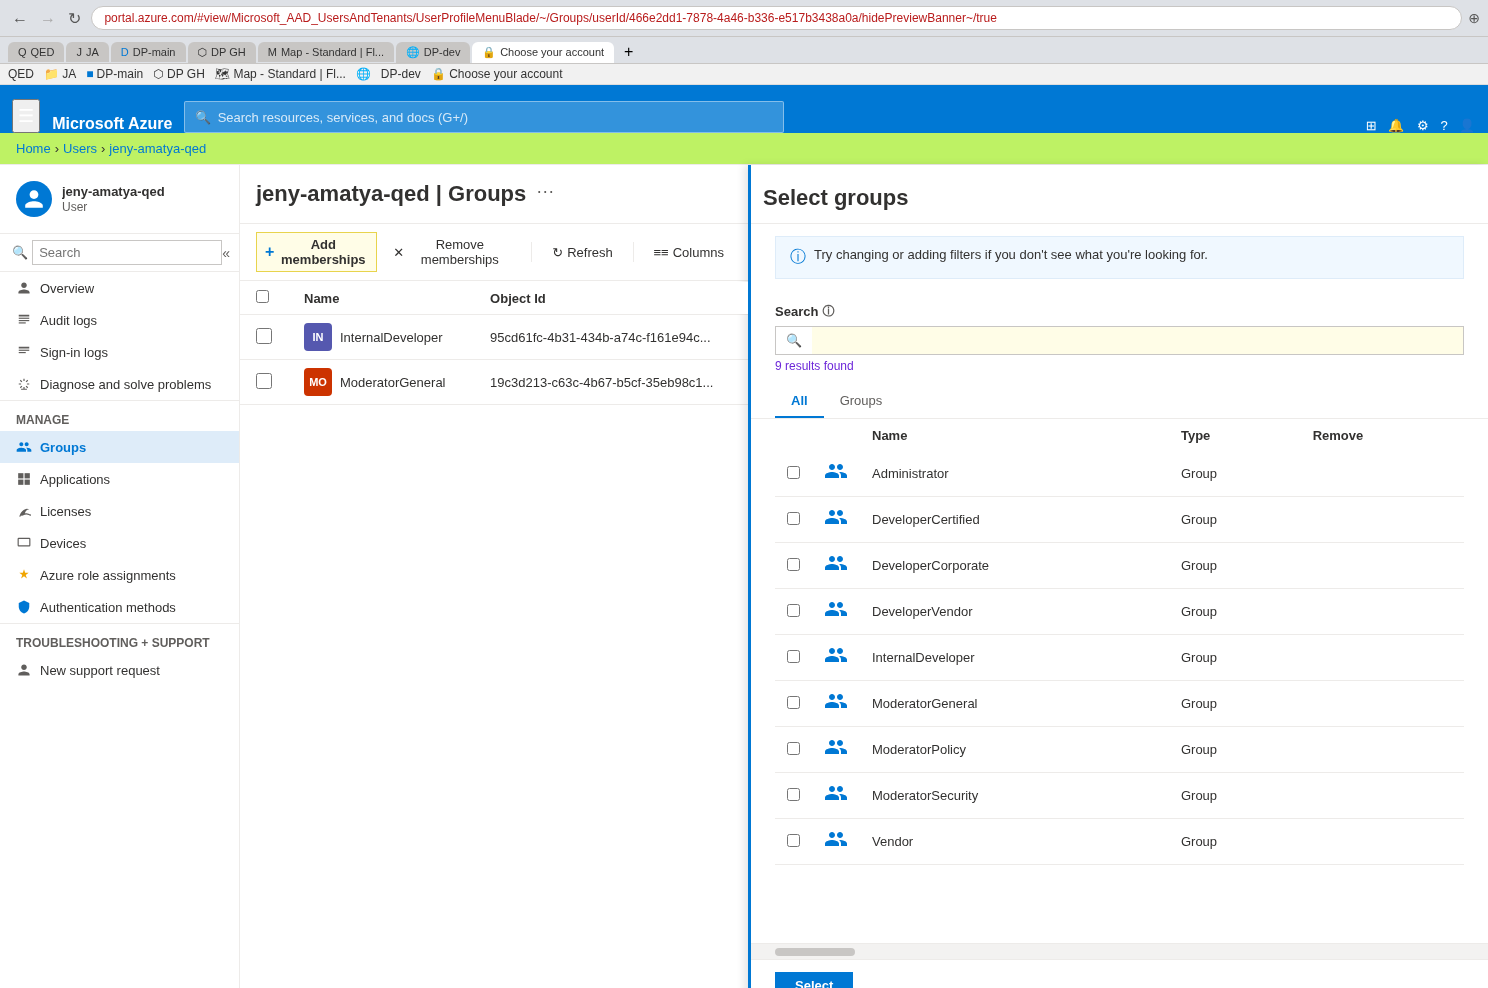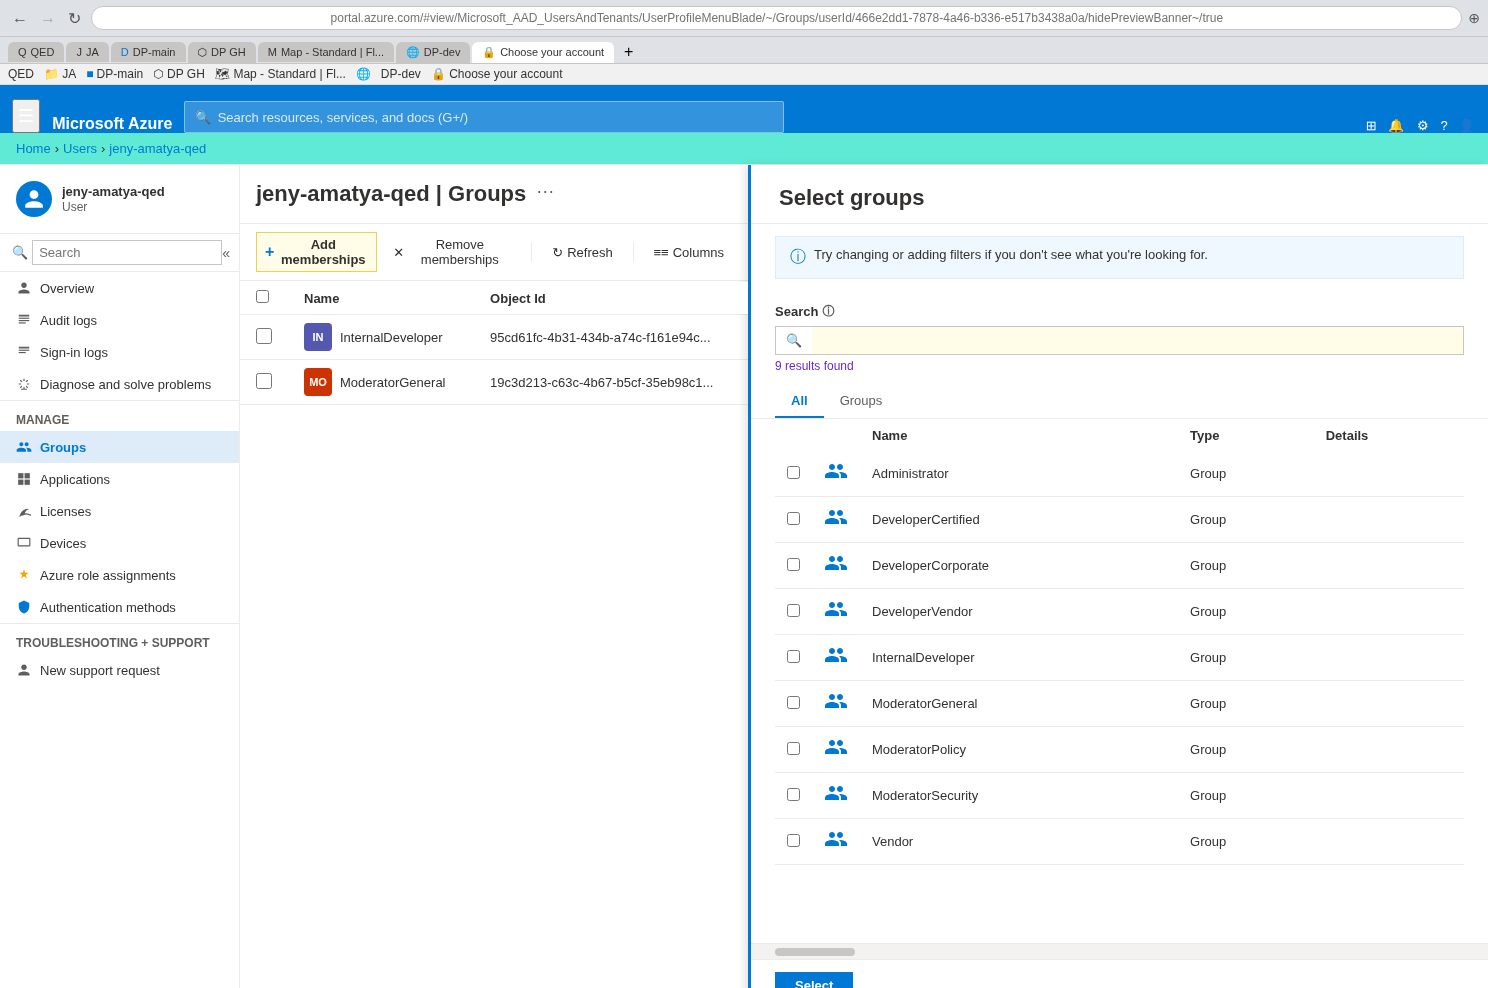--- a/index.html
+++ b/index.html
@@ -3,40 +3,40 @@
   <meta charset="utf-8">
   <style>
     * { box-sizing: border-box; margin: 0; padding: 0; }
     body { font-family: 'Segoe UI', Arial, sans-serif; font-size: 13px; background: #f3f2f1; color: #323130; }
 
     
     .browser-chrome { background: #dee1e6; padding: 6px 8px; display: flex; align-items: center; gap: 6px; border-bottom: 1px solid #c8c6c4; }
     .browser-nav { display: flex; gap: 4px; align-items: center; }
     .browser-nav button { background: none; border: none; cursor: pointer; font-size: 16px; color: #555; padding: 2px 4px; }
     .browser-nav button:disabled { color: #aaa; }
-    .address-bar { flex: 1; background: white; border: 1px solid #c8c6c4; border-radius: 20px; padding: 4px 12px; font-size: 12px; color: #737373; text-align: center; }
+    .address-bar { flex: 1; background: white; border: 1px solid #c8c6c4; border-radius: 20px; padding: 4px 12px; font-size: 12px; color: #b91c1c; }
     .browser-tabs { background: #dee1e6; display: flex; align-items: center; padding: 4px 8px 0; gap: 2px; border-bottom: 1px solid #c8c6c4; }
     .browser-tab { background: #c8c6c4; border-radius: 6px 6px 0 0; padding: 4px 10px; font-size: 11px; color: #333; cursor: pointer; display: flex; align-items: center; gap: 4px; }
     .browser-tab.active { background: white; }
     .browser-bookmarks { background: #f1f1f1; padding: 3px 8px; display: flex; align-items: center; gap: 10px; font-size: 12px; color: #333; border-bottom: 1px solid #ddd; }
     .bookmark-item { cursor: pointer; display: flex; align-items: center; gap: 3px; }
 
     
     .azure-topnav { background: #0078d4; height: 48px; display: flex; align-items: flex-end; padding: 0 12px; gap: 12px; }
     .hamburger { color: white; font-size: 18px; cursor: pointer; padding: 4px; }
     .azure-logo { color: white; font-weight: 600; font-size: 16px; }
     .azure-search { flex: 1; max-width: 600px; background: rgba(255,255,255,0.2); border: 1px solid rgba(255,255,255,0.4); border-radius: 2px; display: flex; align-items: center; padding: 0 10px; height: 32px; }
     .azure-search input { background: none; border: none; outline: none; color: white; font-size: 13px; flex: 1; }
     .azure-search input::placeholder { color: rgba(255,255,255,0.8); }
     .azure-search-icon { color: rgba(255,255,255,0.8); margin-right: 6px; }
     .azure-right { margin-left: auto; display: flex; align-items: center; gap: 12px; color: white; }
     .azure-right span { cursor: pointer; font-size: 13px; }
 
     
-    .breadcrumb { padding: 8px 16px; font-size: 13px; color: #0078d4; display: flex; align-items: center; gap: 4px; background: #5eead4; border-bottom: 1px solid #edebe9; }
+    .breadcrumb { padding: 8px 16px; font-size: 13px; color: #0078d4; display: flex; align-items: center; gap: 4px; background: #bef264; border-bottom: 1px solid #edebe9; }
     .breadcrumb span { color: #323130; }
     .breadcrumb a { color: #0078d4; text-decoration: none; cursor: pointer; }
 
     
     .main-layout { display: flex; height: calc(988px - 48px - 32px - 32px - 30px); }
 
     
     .sidebar { width: 240px; background: white; border-right: 1px solid #edebe9; overflow-y: auto; flex-shrink: 0; }
     .sidebar-user { padding: 16px; display: flex; align-items: center; gap: 10px; border-bottom: 1px solid #edebe9; }
     .user-avatar { width: 36px; height: 36px; background: #0078d4; border-radius: 50%; display: flex; align-items: center; justify-content: center; color: white; font-size: 16px; }
@@ -63,21 +63,21 @@
     table { width: 100%; border-collapse: collapse; }
     thead th { padding: 8px 16px; text-align: left; font-weight: 600; font-size: 13px; border-bottom: 2px solid #edebe9; background: white; position: sticky; top: 1px; }
     tbody td { padding: 8px 16px; border-bottom: 1px solid #edebe9; font-size: 13px; vertical-align: middle; }
     .row-checkbox { width: 16px; height: 16px; cursor: pointer; }
     .group-badge { width: 28px; height: 28px; border-radius: 4px; display: flex; align-items: center; justify-content: center; color: white; font-weight: 700; font-size: 11px; }
     .badge-in { background: #5558af; }
     .badge-mo { background: #cc3300; }
 
     
     .right-panel { width: 740px; background: white; border-left: 3px solid #0078d4; display: flex; flex-direction: column; flex-shrink: 0; box-shadow: -4px 0 8px rgba(0,0,0,0.1); }
-    .right-panel-header { padding: 20px 28px 12px; border-bottom: 1px solid #edebe9; }
+    .right-panel-header { padding: 20px 12px 12px; border-bottom: 1px solid #edebe9; }
     .right-panel-header h2 { font-size: 22px; font-weight: 600; color: #323130; }
     .info-banner { margin: 12px 24px; padding: 10px 14px; background: #f0f8ff; border: 1px solid #deecf9; display: flex; align-items: flex-start; gap: 8px; font-size: 13px; color: #323130; }
     .info-icon { color: #0078d4; font-size: 16px; flex-shrink: 0; }
     .search-section { padding: 12px 24px; }
     .search-label { font-size: 13px; font-weight: 600; margin-bottom: 6px; display: flex; align-items: center; gap: 4px; }
     .search-input-wrapper { display: flex; align-items: center; border: 1px solid #c8c6c4; }
     .search-input-wrapper input { flex: 1; border: none; outline: none; padding: 6px 10px; font-size: 13px; background: #fffde7; }
     .search-input-icon { padding: 6px 10px; color: #605e5c; }
     .results-count { font-size: 12px; color: #6d28d9; margin-top: 4px; }
 
@@ -384,21 +384,21 @@
     </div>
 
     <div class="groups-table" style="flex:1;overflow-y:auto;padding:0 24px;">
       <table>
         <thead>
           <tr>
             <th style="width:36px;"></th>
             <th style="width:40px;"></th>
             <th>Name</th>
             <th>Type</th>
-            <th>Details</th>
+            <th>Remove</th>
           </tr>
         </thead>
         <tbody>
           <tr>
             <td><input type="checkbox" style=""></td>
             <td><span class="group-icon">
               <svg width="24" height="24" viewBox="0 0 24 24" fill="#0078d4">
                     <path d="M16 11c1.66 0 2.99-1.34 2.99-3S17.66 5 16 5c-1.66 0-3 1.34-3 3s1.34 3 3 3zm-8 0c1.66 0 2.99-1.34 2.99-3S9.66 5 8 5C6.34 5 5 6.34 5 8s1.34 3 3 3zm0 2c-2.33 0-7 1.17-7 3.5V19h14v-2.5c0-2.33-4.67-3.5-7-3.5zm8 0c-.29 0-.62.02-.97.05 1.16.84 1.97 1.97 1.97 3.45V19h6v-2.5c0-2.33-4.67-3.5-7-3.5z"></path>
                   </svg>
             </span></td>

